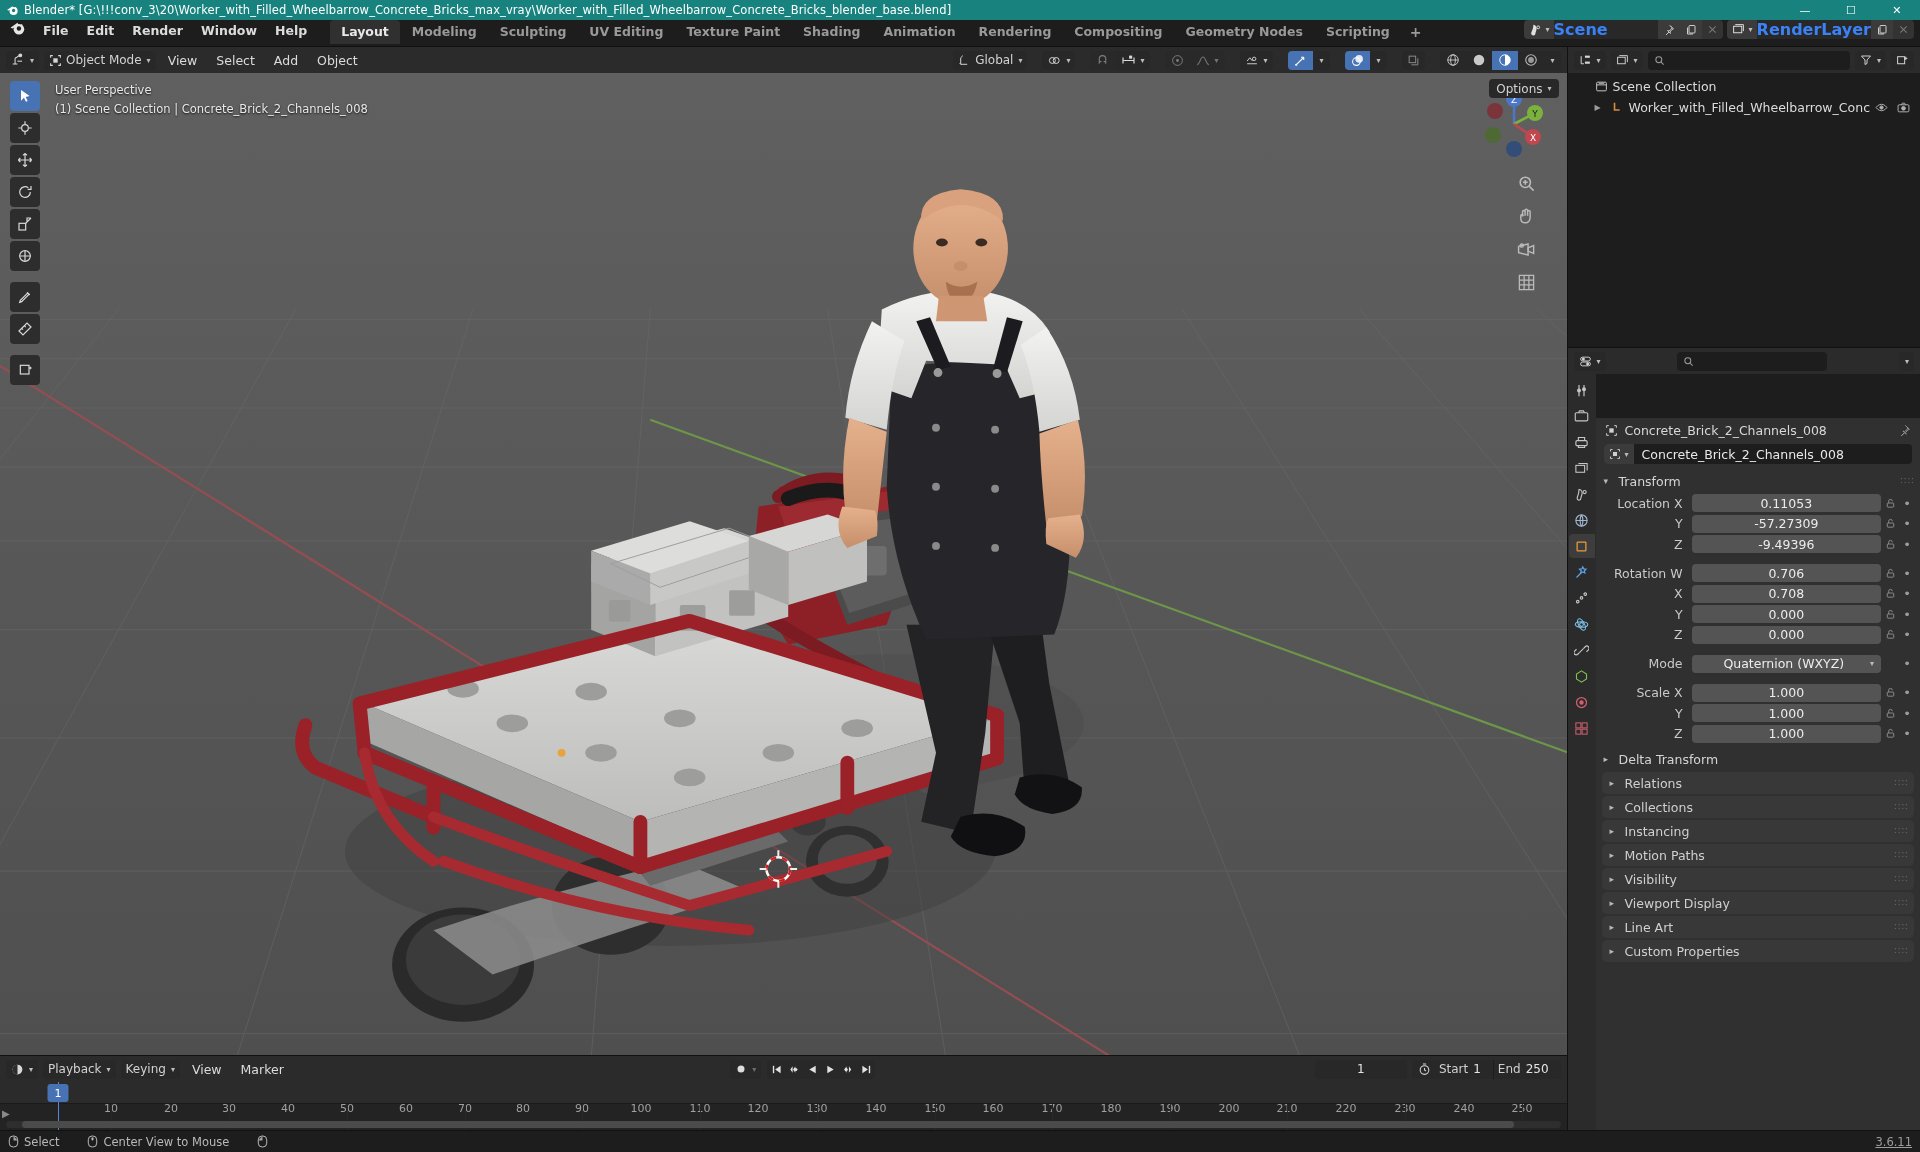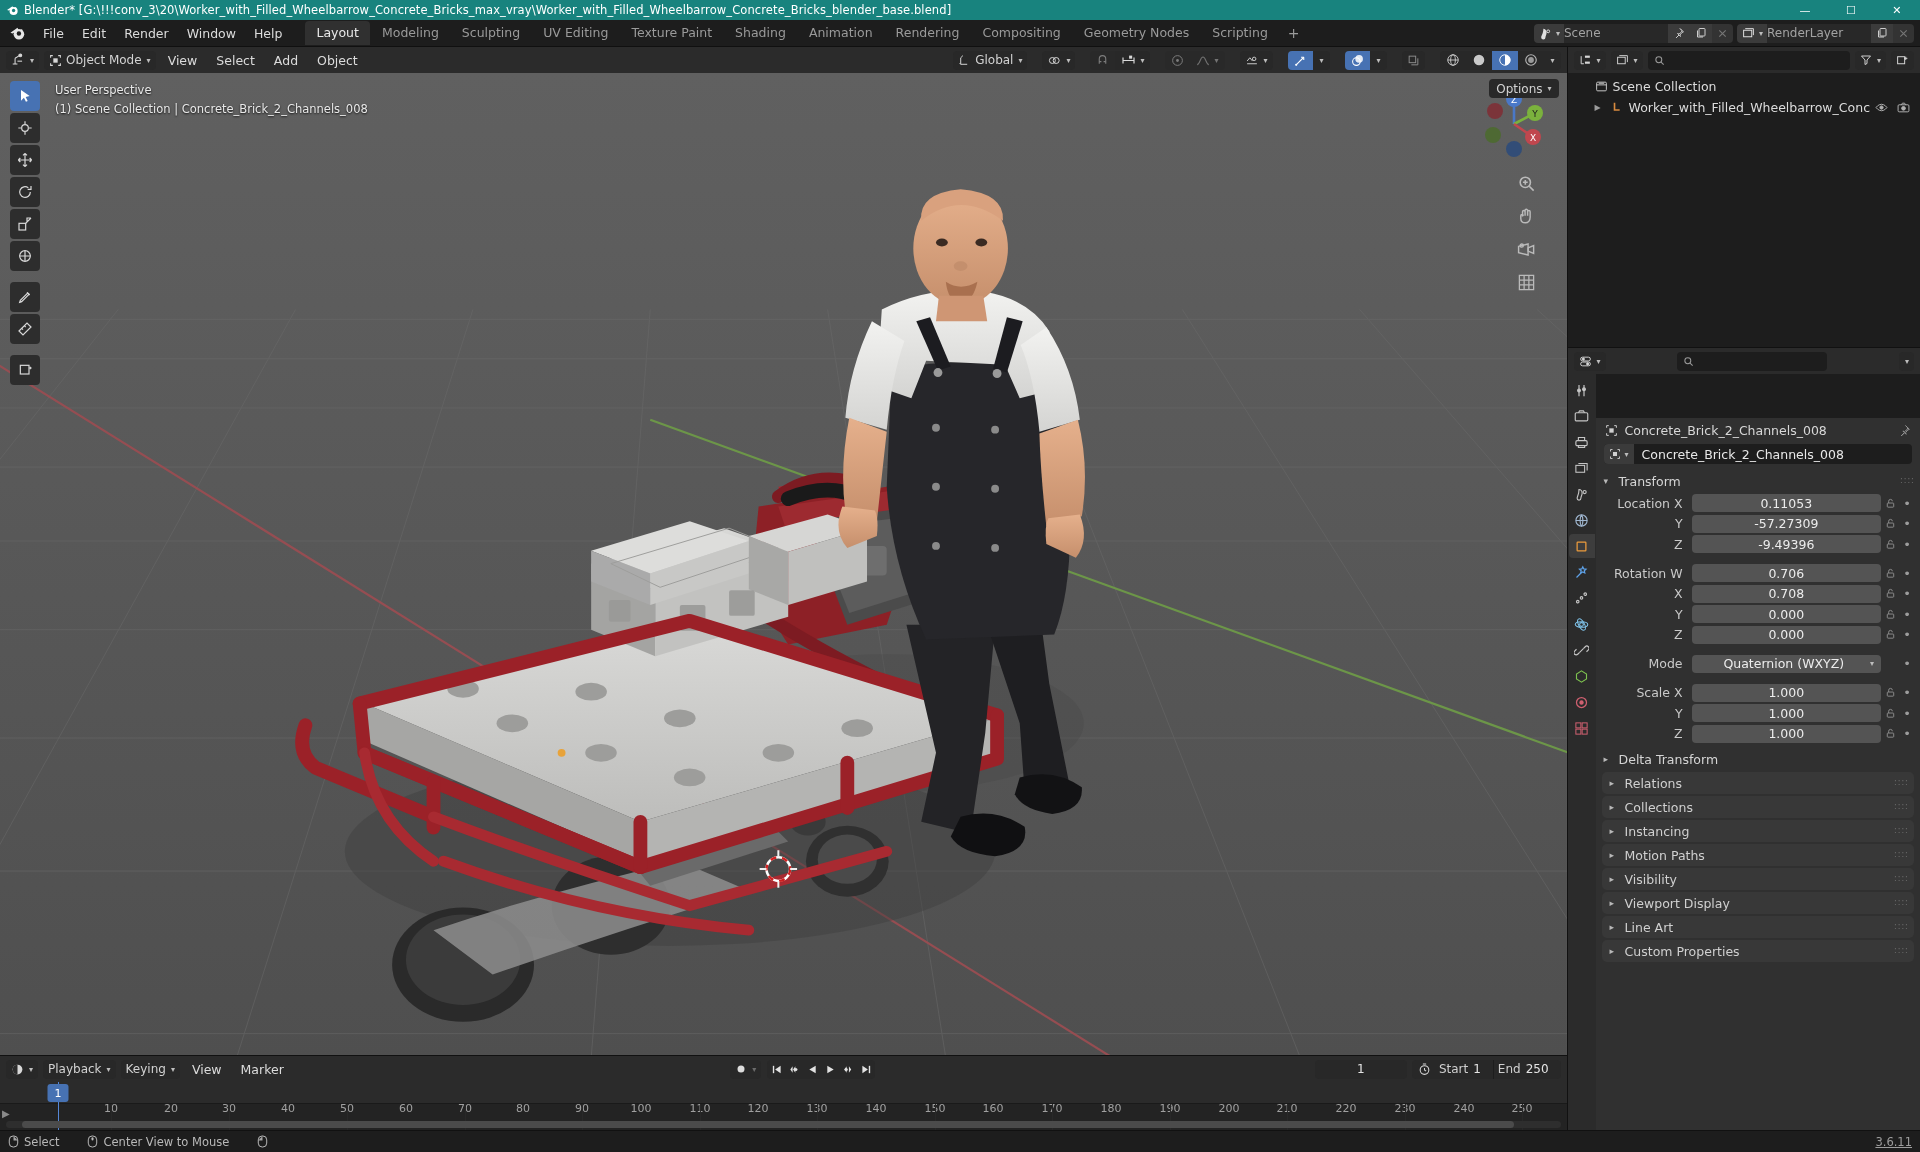--- a/index.html
+++ b/index.html
@@ -8,33 +8,33 @@
   .app { position:relative; width:1920px; height:1152px; display:flex; flex-direction:column; }
 
   
   .titlebar { height:20px; background:#18837e; display:flex; align-items:center; padding:0 6px;
      color:#ffffff; font-size:11.5px; letter-spacing:.1px; flex:0 0 20px; position:relative;}
   .titlebar .blender-logo { width:13px; height:13px; margin-right:5px; flex:0 0 13px;}
   .win-btns { position:absolute; right:0; top:0; height:20px; display:flex; }
   .win-btn { width:46px; height:20px; display:flex; align-items:center; justify-content:center; color:#fff; font-size:11px;}
 
   
-  .topbar { height:27px; background:#1d1d1d; display:flex; align-items:center; flex:0 0 27px;
-    border-bottom:1px solid #101010; padding-left:6px; position:relative;}
+  .topbar { height:27px; background:#1d1d1d; display:flex; align-items:flex-start; flex:0 0 27px;
+    border-bottom:1px solid #101010; padding-left:6px; position:relative;font-weight:bold;}
   .topbar .logo { width:17px; height:17px; margin:0 8px 0 3px; flex:0 0 17px; }
   .menu-item { padding:3px 9px; color:#dcdcdc; font-size:12.5px; border-radius:3px; white-space:nowrap;}
   .tabs { display:flex; align-items:center; margin-left:14px; gap:1px; }
   .tab { padding:4px 11px 5px; color:#9a9a9a; font-size:12.5px; border-radius:4px 4px 0 0; white-space:nowrap;}
   .tab.active { background:#303030; color:#e8e8e8; }
   .tab-plus { padding:3px 8px; color:#9a9a9a; font-size:14px; }
   .topbar-right { margin-left:auto; display:flex; align-items:center; gap:4px; padding-right:6px; }
   .idblock { display:flex; align-items:center; height:19px; border-radius:4px; overflow:hidden; }
   .idblock > * { height:19px; display:flex; align-items:center; }
   .id-icon { background:#3b3b3b; padding:0 4px 0 5px; gap:3px;}
-  .id-name { background:#282828; padding:0 0; min-width:104px; font-size:12px; color:#a3a3a3;}
+  .id-name { background:#282828; padding:0 0; min-width:104px; font-size:16px; color:#3b82f6;}
   .id-btn { background:#3b3b3b; padding:0 5px; color:#c8c8c8; }
   .id-btn.dim { color:#6b6b6b; background:#333; }
 
   
   .main { flex:1 1 auto; display:flex; min-height:0; background:#1d1d1d; }
   .left-col { flex:1 1 auto; display:flex; flex-direction:column; min-width:0; }
   .right-col { flex:0 0 330px; display:flex; flex-direction:column; background:#1d1d1d; border-left:1px solid #111; }
 
   
   .vp-header { height:26px; background:#2b2b2b; display:flex; align-items:center; gap:5px; padding:0 6px; flex:0 0 26px;}

